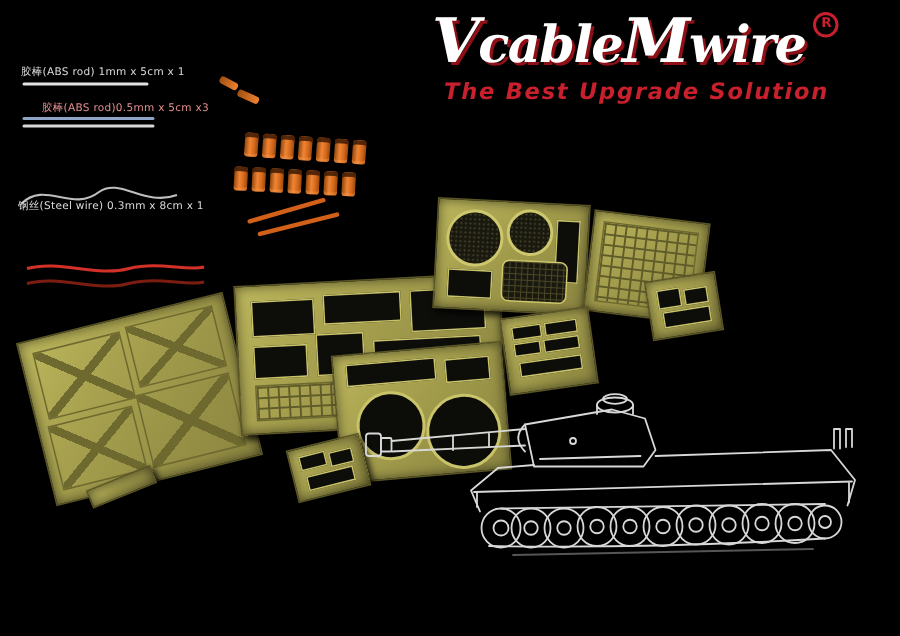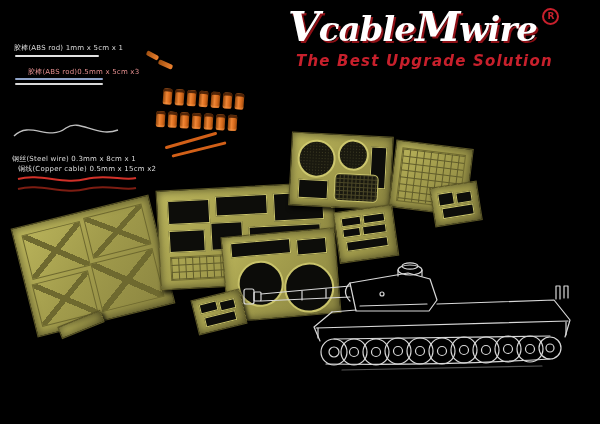--- a/index.html
+++ b/index.html
@@ -76,23 +76,22 @@
   <div class="material-label" style="left:14px;top:43px;">胶棒(ABS rod) 1mm x 5cm x 1</div>
   <div class="rod-line" style="left:15px;top:55px;width:84px;background:#e2e2e2;"></div>
 
   <div class="material-label pink" style="left:28px;top:67px;">胶棒(ABS rod)0.5mm x 5cm x3</div>
   <div class="rod-line" style="left:15px;top:78px;width:88px;background:#8fa3c8;"></div>
   <div class="rod-line" style="left:15px;top:83px;width:88px;background:#d8d8d8;"></div>
 
   <svg class="wire-svg" style="left:12px;top:116px;" width="112" height="28" viewBox="0 0 112 28">
     <path d="M2,20 C18,4 36,26 54,12 C68,2 84,22 106,14" fill="none" stroke="#bfbfbf" stroke-width="1.4"></path>
   </svg>
-  <div class="material-label" style="left:12px;top:154px;">钢丝(Steel wire) 0.3mm x 8cm x 1</div>
-
-  <div class="material-label" style="left:18px;top:164px;">铜线(Copper cable) 0.5mm x 15cm x2</div>
+  <div class="material-label" style="left:12px;top:132px;">钢丝(Steel wire) 0.3mm x 8cm x 1</div>
+
   <svg class="wire-svg" style="left:16px;top:172px;" width="125" height="24" viewBox="0 0 125 24">
     <path d="M2,7 C24,1 48,13 70,7 C90,2 108,9 120,6" fill="none" stroke="#d23128" stroke-width="2"></path>
     <path d="M2,17 C24,11 48,23 70,17 C90,12 108,19 120,16" fill="none" stroke="#7c1d12" stroke-width="2"></path>
   </svg>
 
   <div class="resin-bit" style="left:146px;top:53px;width:13px;height:5px;transform:rotate(28deg);"></div>
   <div class="resin-bit" style="left:158px;top:62px;width:15px;height:5px;transform:rotate(24deg);"></div>
 
   <div class="resin-row" style="left:163px;top:91px;transform:rotate(4deg);">
     <div class="resin"></div>

